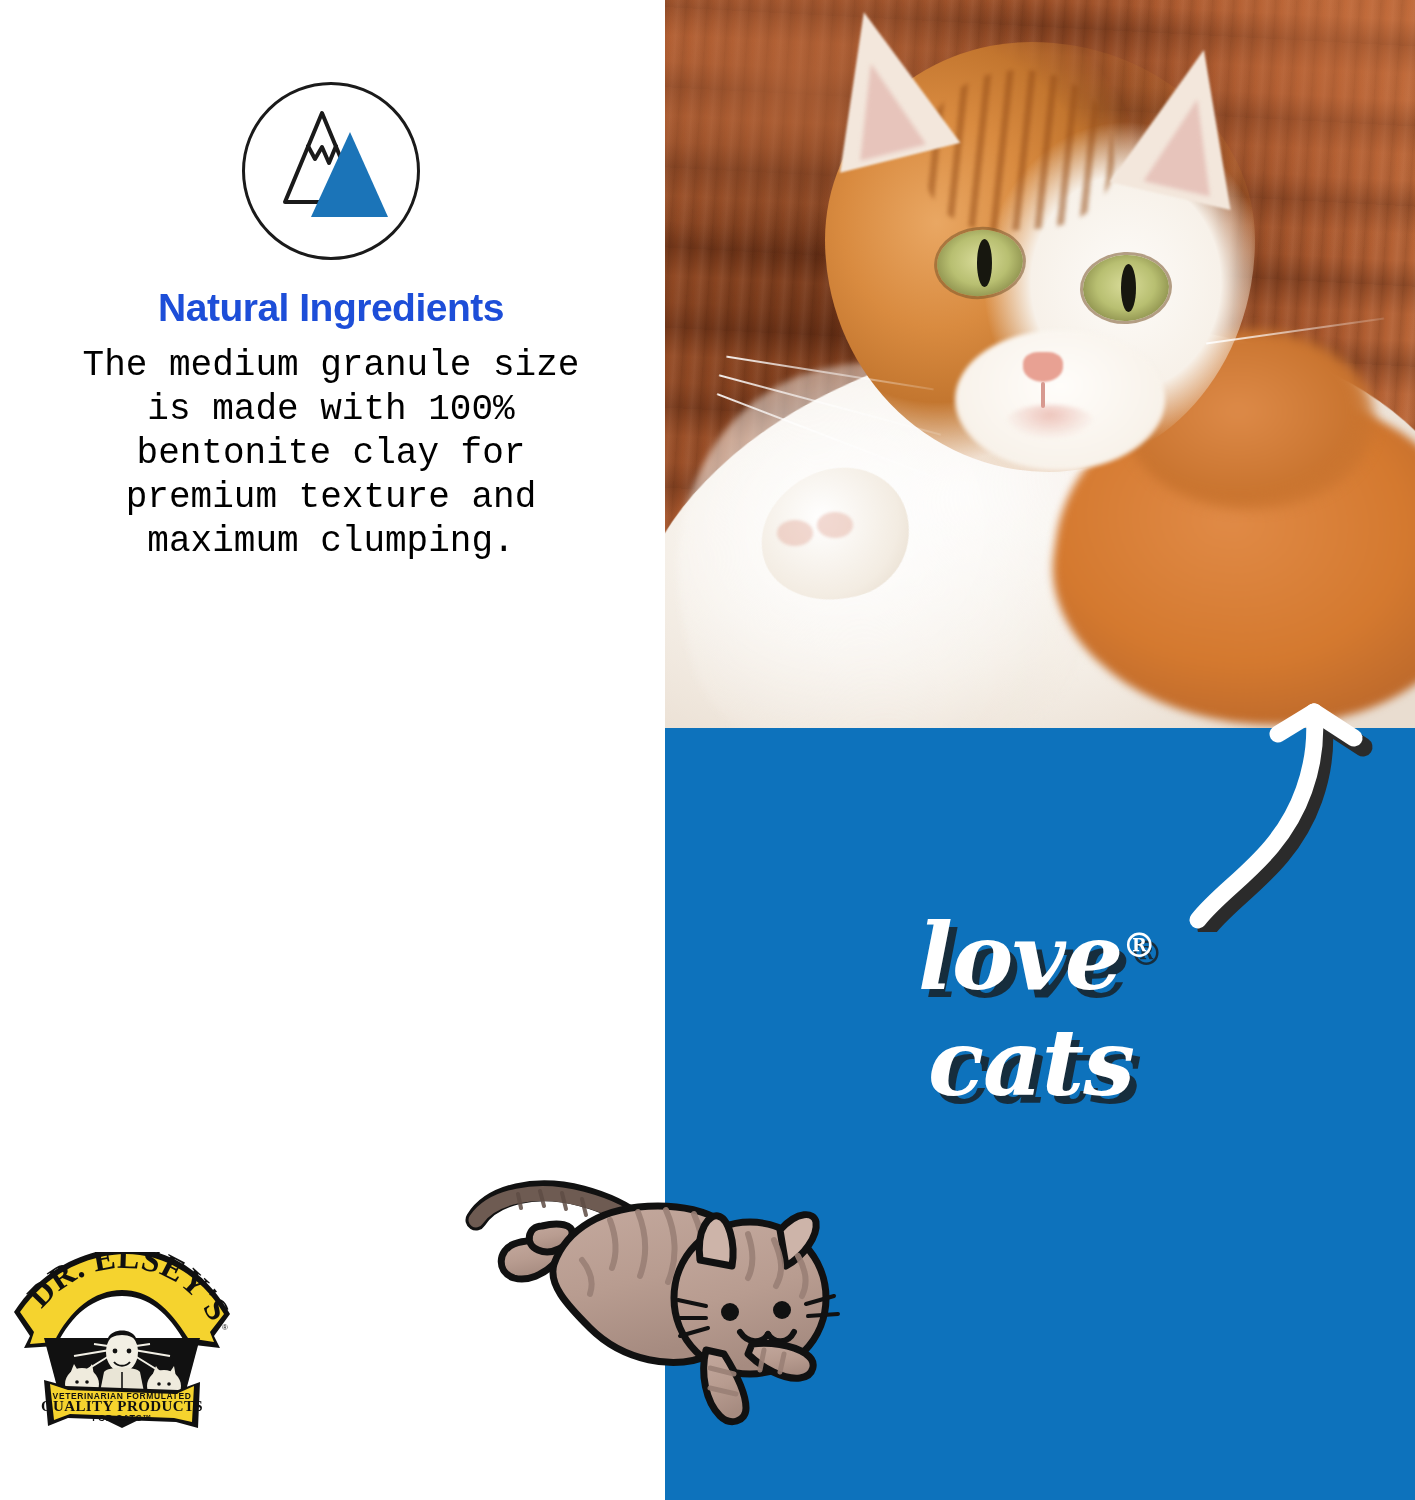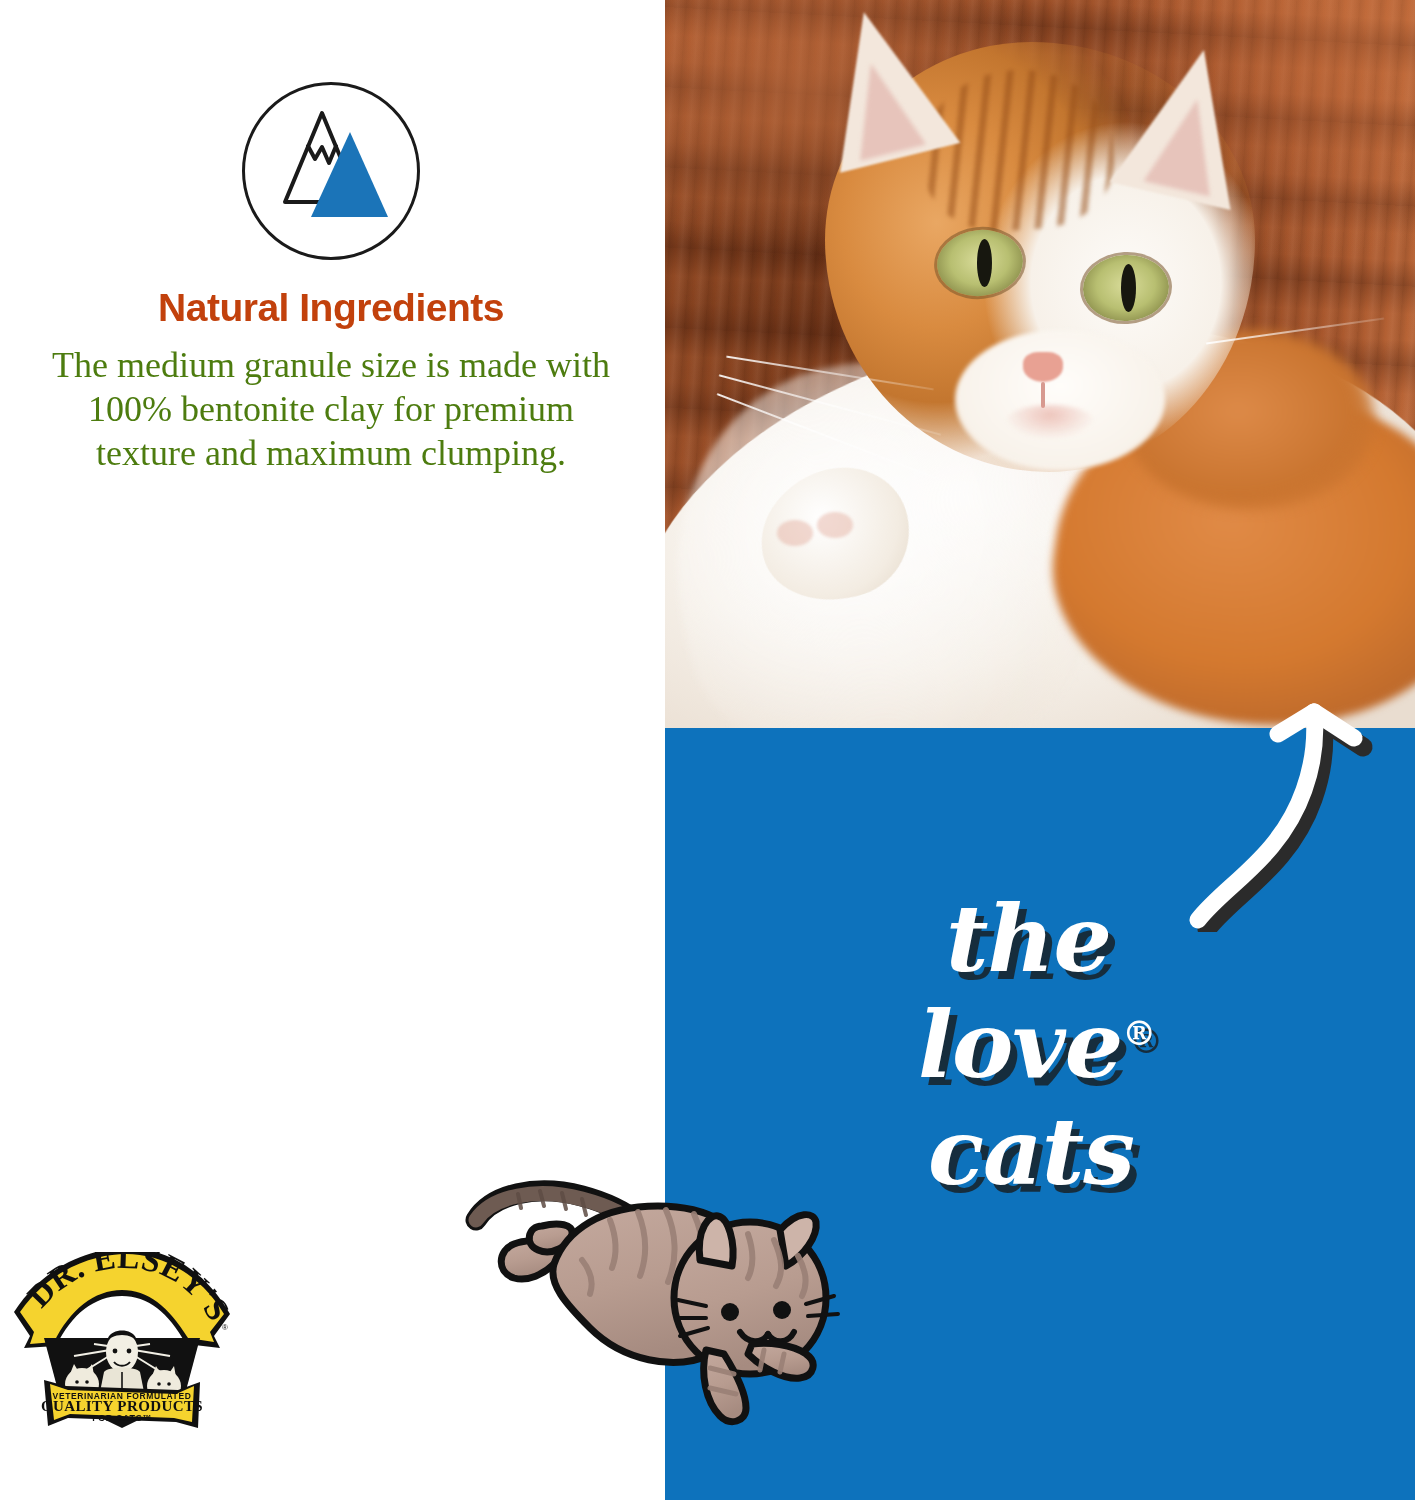--- a/index.html
+++ b/index.html
@@ -258,30 +258,30 @@
     border: 3px solid #1a1a1a;
     border-radius: 50%;
     position: relative;
     background: #fff;
   }
   .feature-title {
     margin-top: 26px;
     font-family: "Liberation Sans", sans-serif;
     font-weight: 700;
     font-size: 39px;
-    color: #c2410c;
+    color: #1d4ed8;
     letter-spacing: -0.5px;
   }
   .feature-body {
     margin: 14px auto 0;
     width: 560px;
-    font-family: Liberation Serif, serif;
+    font-family: Liberation Mono, monospace;
     font-size: 36px;
     line-height: 1.22;
-    color: #4d7c0f;
+    color: #000000;
   }
 
   
   .logo {
     position: absolute;
     left: 8px;
     top: 1252px;
     width: 228px;
     height: 182px;
   }
@@ -341,21 +341,20 @@
     <svg width="230" height="260" viewBox="0 0 230 260" fill="none">
       <path d="M30 248 C 58 212, 112 186, 136 118 C 146 90, 148 62, 146 40" stroke="#2b2b2b" stroke-width="19" stroke-linecap="round" fill="none" transform="translate(9,9)"></path>
       <path d="M146 40 L 186 66" stroke="#2b2b2b" stroke-width="19" stroke-linecap="round" transform="translate(9,9)"></path>
       <path d="M30 248 C 58 212, 112 186, 136 118 C 146 90, 148 62, 146 40" stroke="#ffffff" stroke-width="17" stroke-linecap="round" fill="none"></path>
       <path d="M146 40 L 186 66" stroke="#ffffff" stroke-width="17" stroke-linecap="round"></path>
       <path d="M146 40 L 110 62" stroke="#ffffff" stroke-width="17" stroke-linecap="round"></path>
     </svg>
   </div>
 
   <div class="script-lockup">
-    <span class="script-line l1">the</span>
     <span class="script-line l4"><span>love</span><span class="reg-mark">®</span></span>
     <span class="script-line l3">cats</span>
   </div>
 
   <div class="left-col">
 
     <div class="feature f1">
       <div class="icon-circle">
         <svg width="172" height="172" viewBox="0 0 172 172" style="position:absolute;left:0;top:0;">
 

